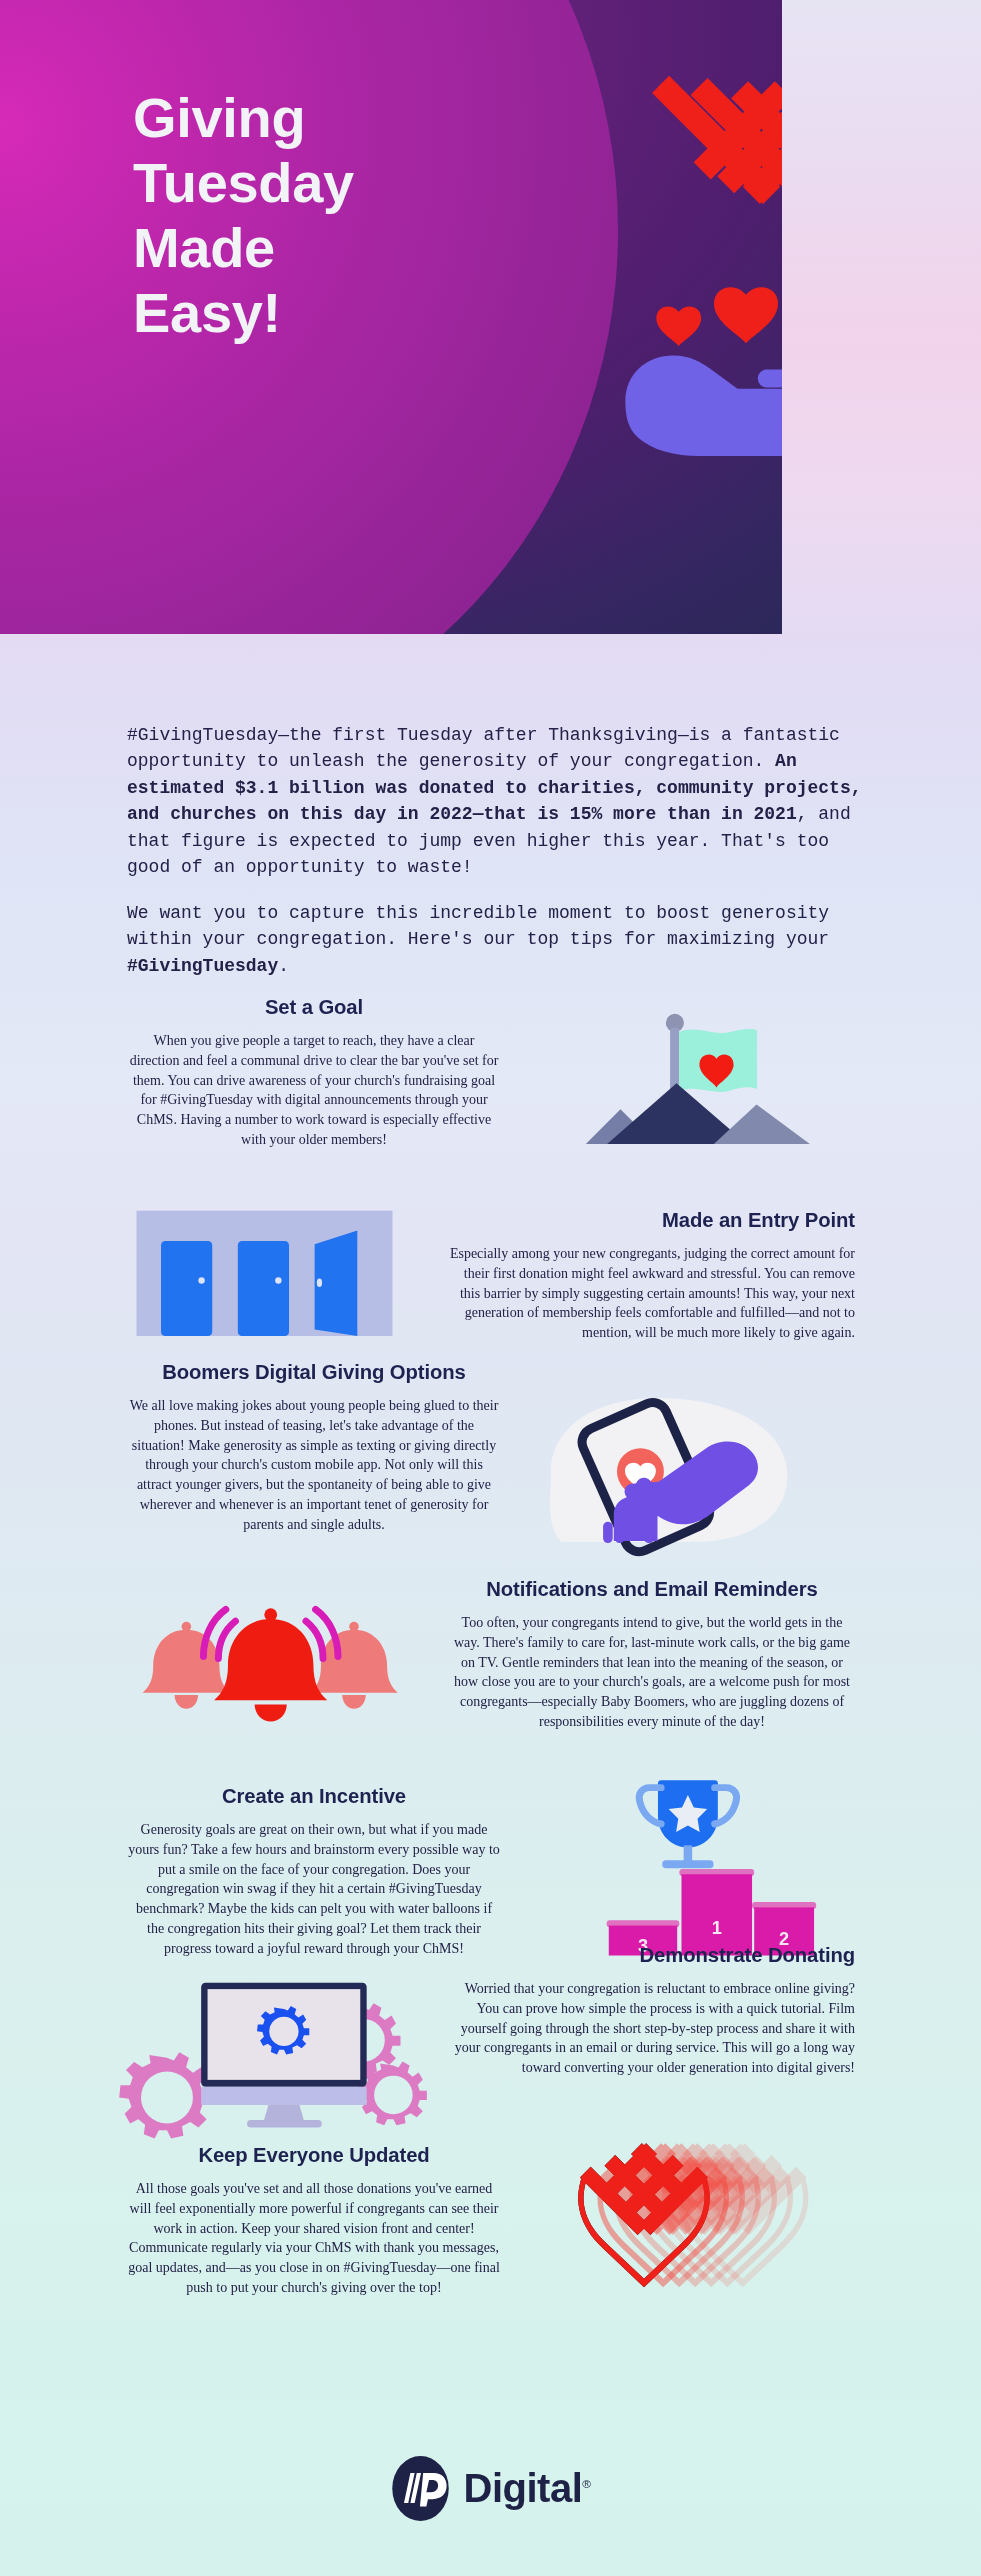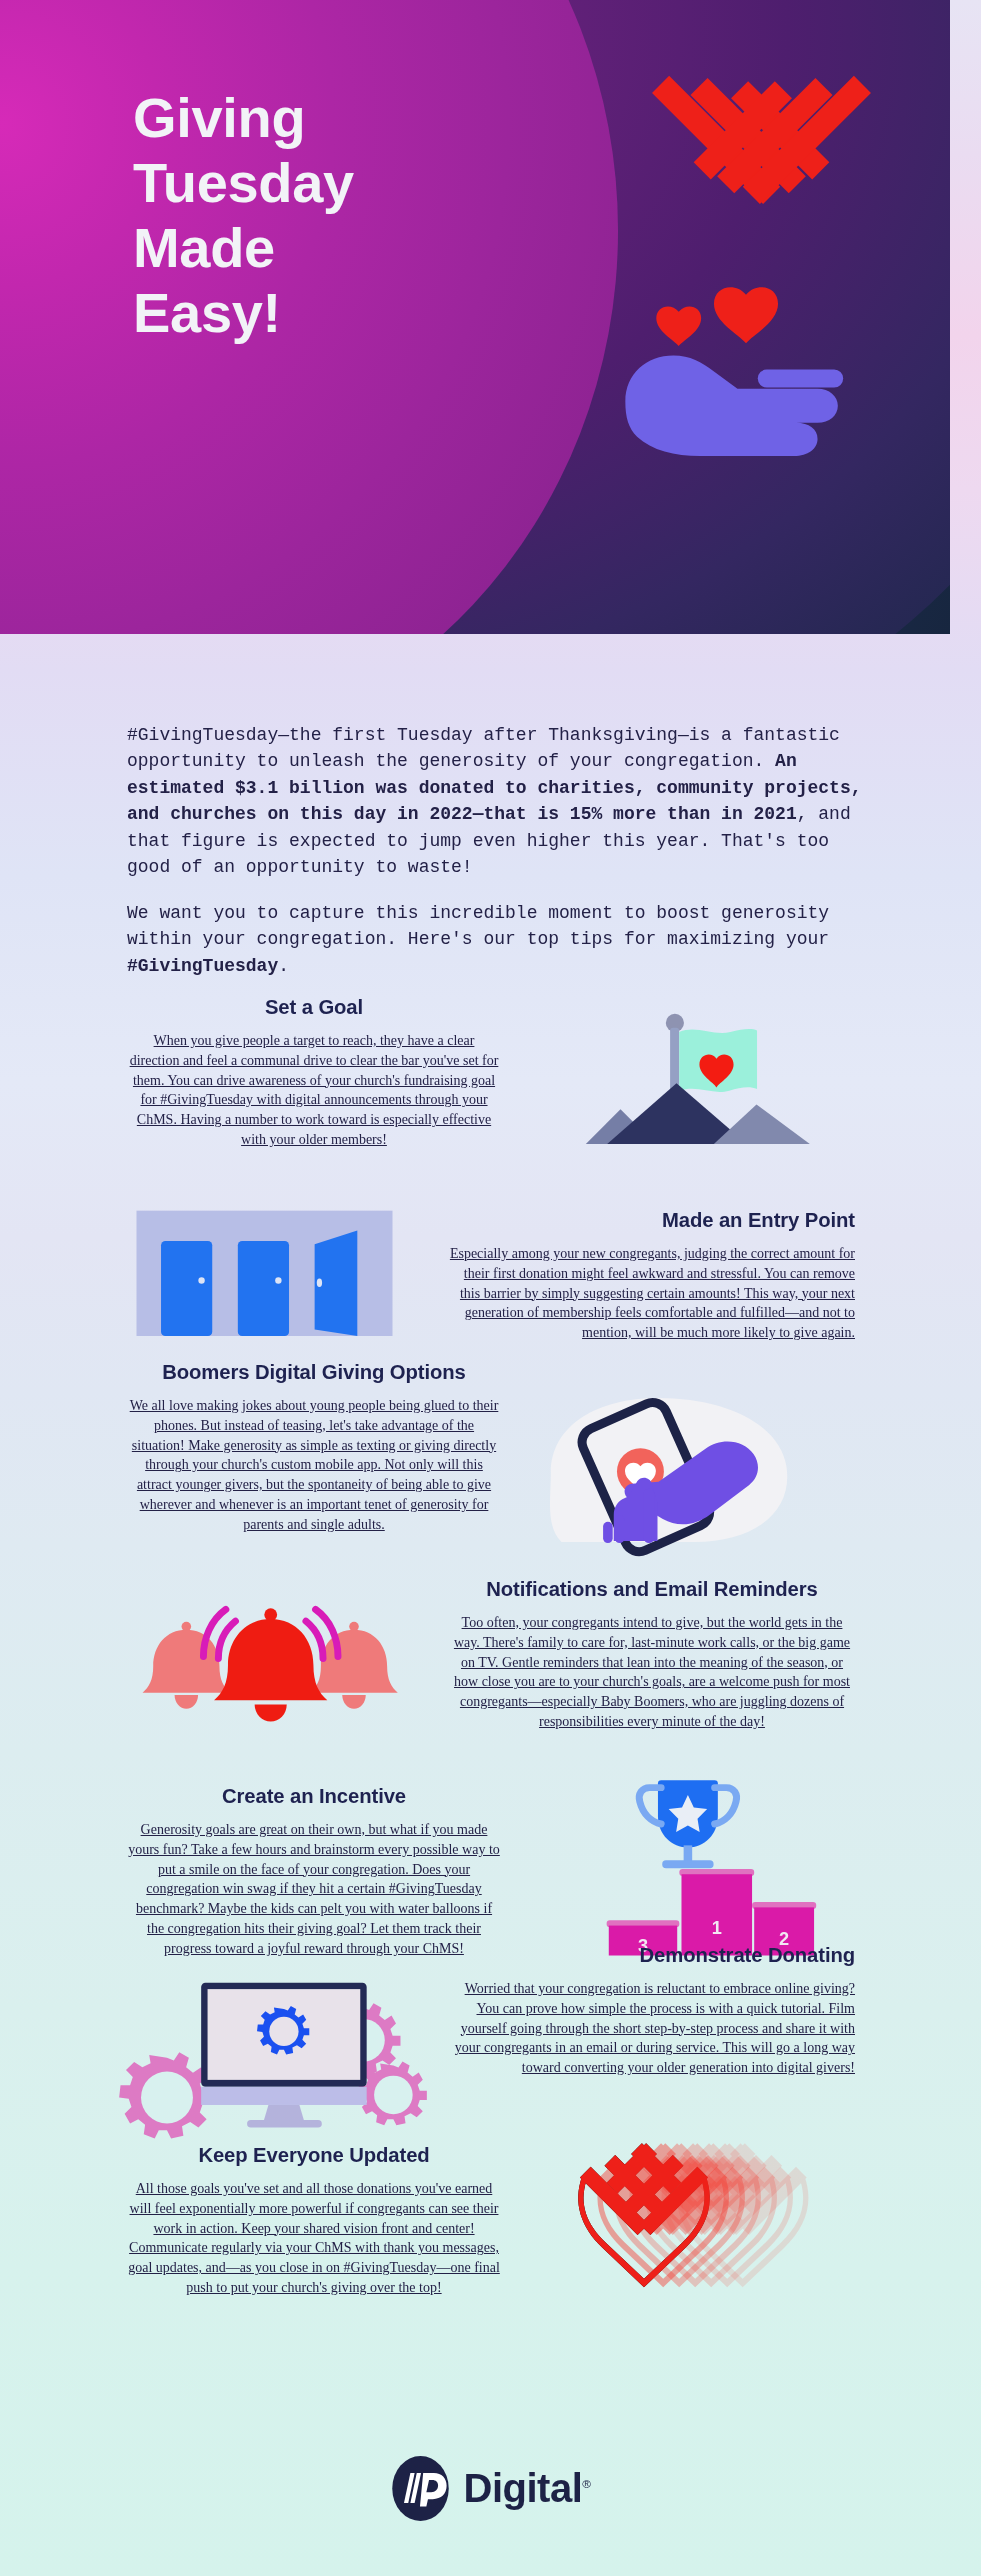--- a/index.html
+++ b/index.html
@@ -27,21 +27,21 @@
         #e0e7f3 54%,
         #dfeaf2 60%,
         #dcedf0 68%,
         #daf0ee 78%,
         #d7f2ed 88%,
         #d5f3ec 100%);
   }
 
   
   .hero {
-    position:absolute; left:0; top:0; width:950px; height:634px;
+    position:absolute; left:0; top:0; width:782px; height:634px;
     overflow:hidden;
     background:linear-gradient(110deg,#5f1f6e 0%, #4b1c63 25%, #3a2361 48%, #2b2a5c 66%, #1d2b4e 82%, #17263f 100%);
   }
   .hero-darkblob {
     position:absolute;
     left:-86px; top:-497px;
     width:1219px; height:1262px;
     border-radius:50%;
     background:radial-gradient(ellipse at 22% 42%, #7b2a8c 0%, #68217c 22%, #4e1e6e 45%, #342761 65%, #22284f 82%, #182740 100%);
   }
@@ -97,21 +97,20 @@
     font-weight:700;
     color:#1e2250;
     letter-spacing:-0.1px;
     margin-bottom:11.8px;
   }
   .sec p {
     font-family:"Liberation Serif", serif;
     font-size:14px;
     line-height:1.42;
     color:#232147;
-    text-decoration:underline;
   }
   .sec.left { left:127px; width:374px; text-align:center; }
   .sec.right { right:127px; width:406px; text-align:right; }
 
   .art { position:absolute; }
 
   
   .footer {
     position:absolute; left:0; bottom:0;
     width:982px; height:176px;

